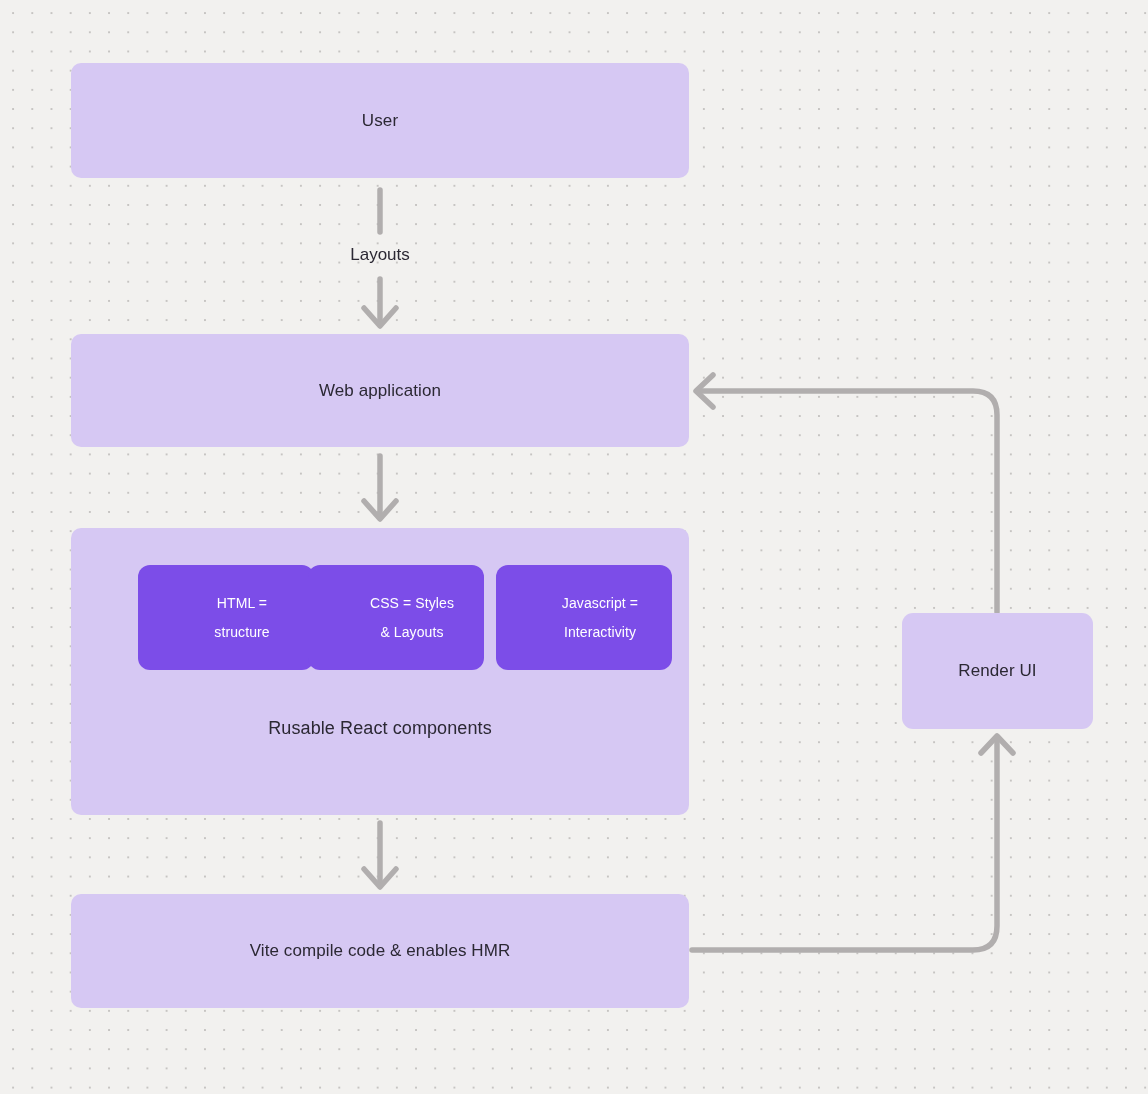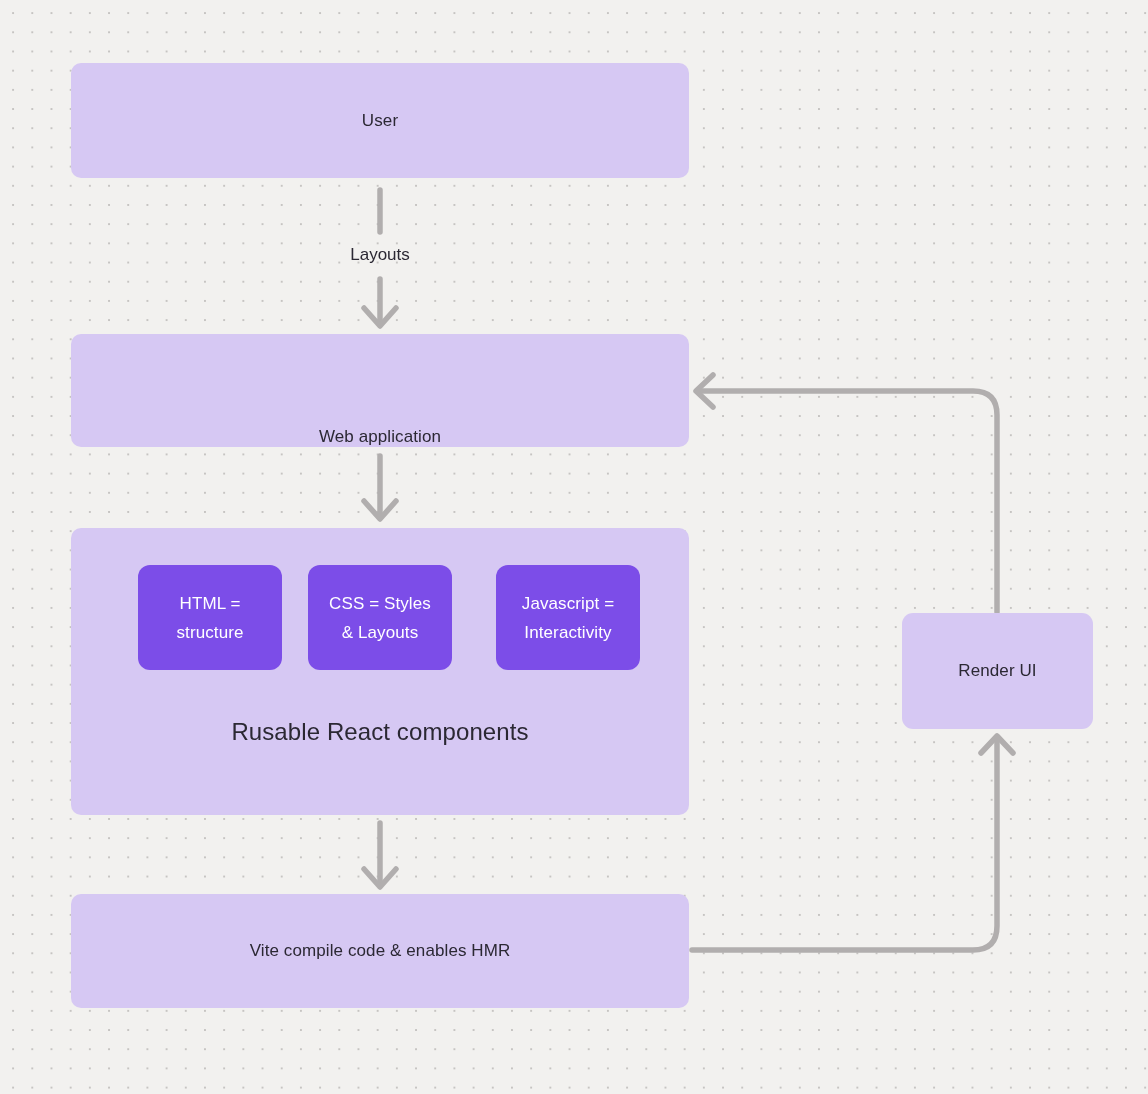--- a/index.html
+++ b/index.html
@@ -38,54 +38,55 @@
     border-radius: 10px;
     display: flex;
     align-items: center;
     justify-content: center;
     color: #2b2833;
     font-size: 17px;
     font-weight: 500;
     letter-spacing: 0.1px;
   }
   .node-user         { left: 71px;  top: 63px;  width: 618px; height: 115px; }
-  .node-web-app      { left: 71px;  top: 334px; width: 618px; height: 113px; align-items: flex-end; }
+  .node-web-app      { left: 71px;  top: 334px; width: 618px; height: 113px; }
   .node-components   { left: 71px;  top: 528px; width: 618px; height: 287px; display: block; }
   .node-vite         { left: 71px;  top: 894px; width: 618px; height: 114px; }
   .node-render-ui    { left: 902px; top: 613px; width: 191px; height: 116px; border-radius: 11px; }
 
   .chip {
     position: absolute;
     top: 37px;
     width: 144px;
     height: 105px;
     background: #7c4de8;
     border-radius: 12px;
     display: flex;
     flex-direction: column;
     align-items: center;
     justify-content: center;
     color: #ffffff;
-    font-size: 17px;
+    font-size: 14px;
     font-weight: 500;
     line-height: 29px;
     text-align: center;
+    padding-left: 32px;
   }
   .chip-html { left: 67px; }
   .chip-css  { left: 237px; }
   .chip-js   { left: 425px; }
 
   .components-caption {
     position: absolute;
     left: 0;
     top: 190px;
     width: 100%;
     text-align: center;
     color: #2b2833;
-    font-size: 24px;
+    font-size: 18px;
     font-weight: 500;
   }
   .edge-label {
     position: absolute;
     left: 280px;
     top: 245px;
     width: 200px;
     text-align: center;
     color: #2b2833;
     font-size: 17px;

